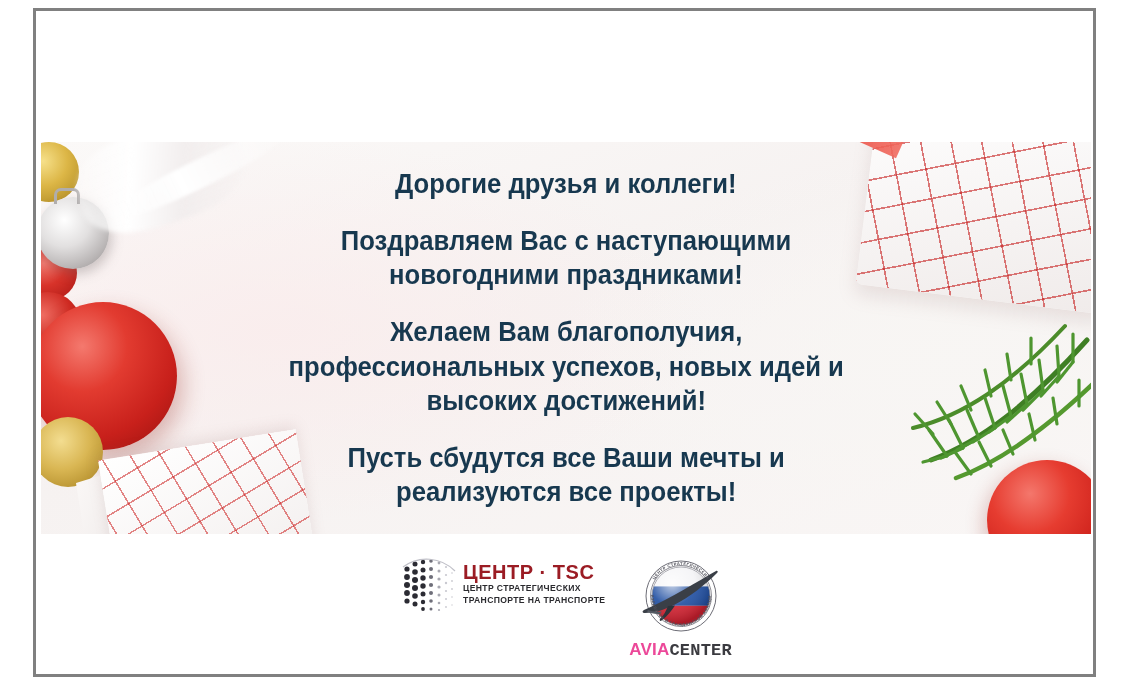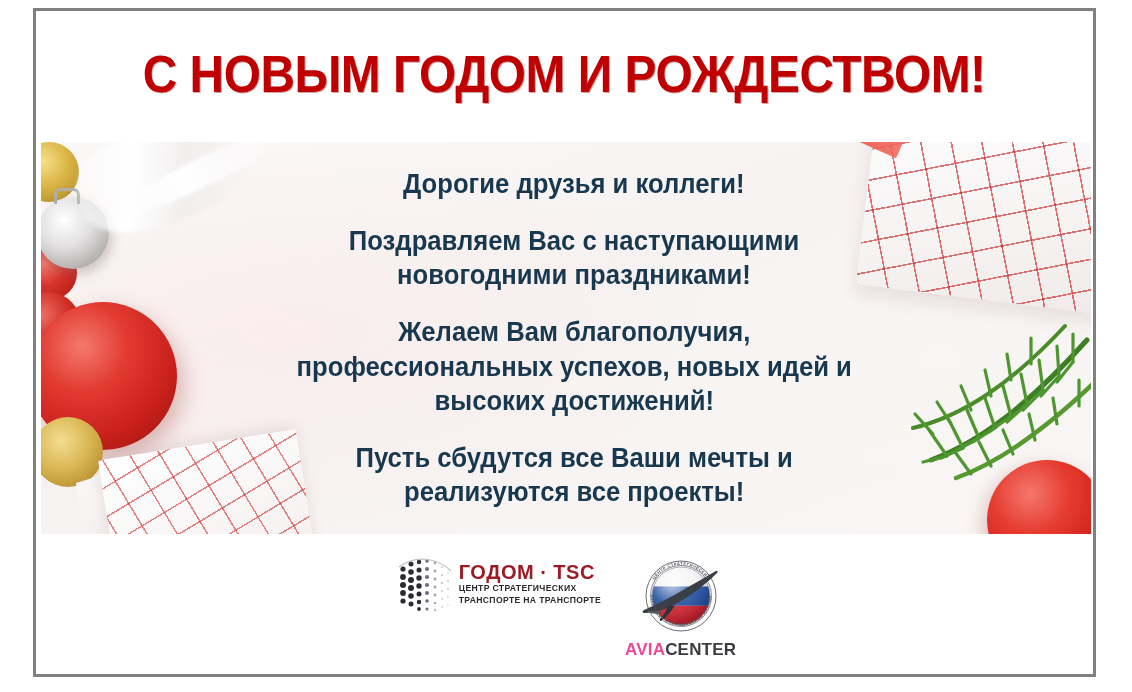--- a/index.html
+++ b/index.html
@@ -164,21 +164,21 @@
   
   #ball-red-right {
     right: -16px; top: 318px; width: 120px; height: 120px;
     background: radial-gradient(circle at 36% 28%, #f4776c 0%, #e63c30 34%, #cd211b 68%, #9a1310 100%);
     box-shadow: -4px 6px 18px rgba(150,40,30,.25);
   }
 
   
   #message {
     position: absolute;
-    left: 8px; top: 0; width: 100%; height: 100%;
+    left: 0; top: 0; width: 100%; height: 100%;
     display: flex;
     flex-direction: column;
     align-items: center;
     justify-content: center;
     gap: 23px;
     z-index: 5;
   }
   #message p {
     margin: 0;
     text-align: center;
@@ -233,30 +233,27 @@
   #logo-avia { display: flex; flex-direction: column; align-items: center; gap: 2px; }
   #avia-emblem { position: relative; width: 86px; height: 86px; }
   #avia-wordmark {
     font-family: "Liberation Sans", sans-serif;
     font-weight: bold;
     font-size: 17px;
     letter-spacing: .2px;
     line-height: 1;
   }
   #avia-red { color: #ec4899; }
-  #avia-dark { color: #3B3B40; }
+  #avia-dark { color: #3B3B40; font-family: Liberation Mono, monospace; }
 </style>
 </head>
 <body>
 
 <div id="card">
 
-  <div id="title-area">
-    <div id="greeting-title">С НОВЫМ ГОДОМ И РОЖДЕСТВОМ!</div>
-  </div>
 
   <div id="photo-band">
     <div class="paper"></div>
 
     <div class="orn" id="ball-gold-top"></div>
     <div class="orn" id="ball-red-small-left"></div>
     <div class="orn" id="ball-silver-left"></div>
     <div id="ribbon-left"></div>
     <div id="ribbon-left2"></div>
     <div class="orn" id="ball-red-mid-left"></div>
@@ -375,21 +372,21 @@
             <circle cx="55" cy="20" r=".8"></circle>
               <circle cx="55" cy="28" r=".9"></circle>
               <circle cx="55" cy="36" r=".9"></circle>
             <circle cx="55" cy="44" r=".8"></circle>
               <circle cx="55" cy="52" r=".7"></circle>
           </g>
           <path d="M6 14 C22 2 44 4 58 18" stroke="#c0c0c8" stroke-width="1.2" fill="none"></path>
         </svg>
       </div>
       <div id="tsc-wordmark">
-        <div id="tsc-name">ГОДОМ · TSC</div>
+        <div id="tsc-name">ЦЕНТР · TSC</div>
         <div class="tsc-sub">ЦЕНТР СТРАТЕГИЧЕСКИХ</div>
         <div class="tsc-sub">ТРАНСПОРТЕ НА ТРАНСПОРТЕ</div>
       </div>
     </div>
 
     <div id="logo-avia">
       <div id="avia-emblem">
         <svg viewBox="0 0 86 86" width="86" height="86" aria-hidden="true">
           <defs>
             <clipPath id="sphereClip">

